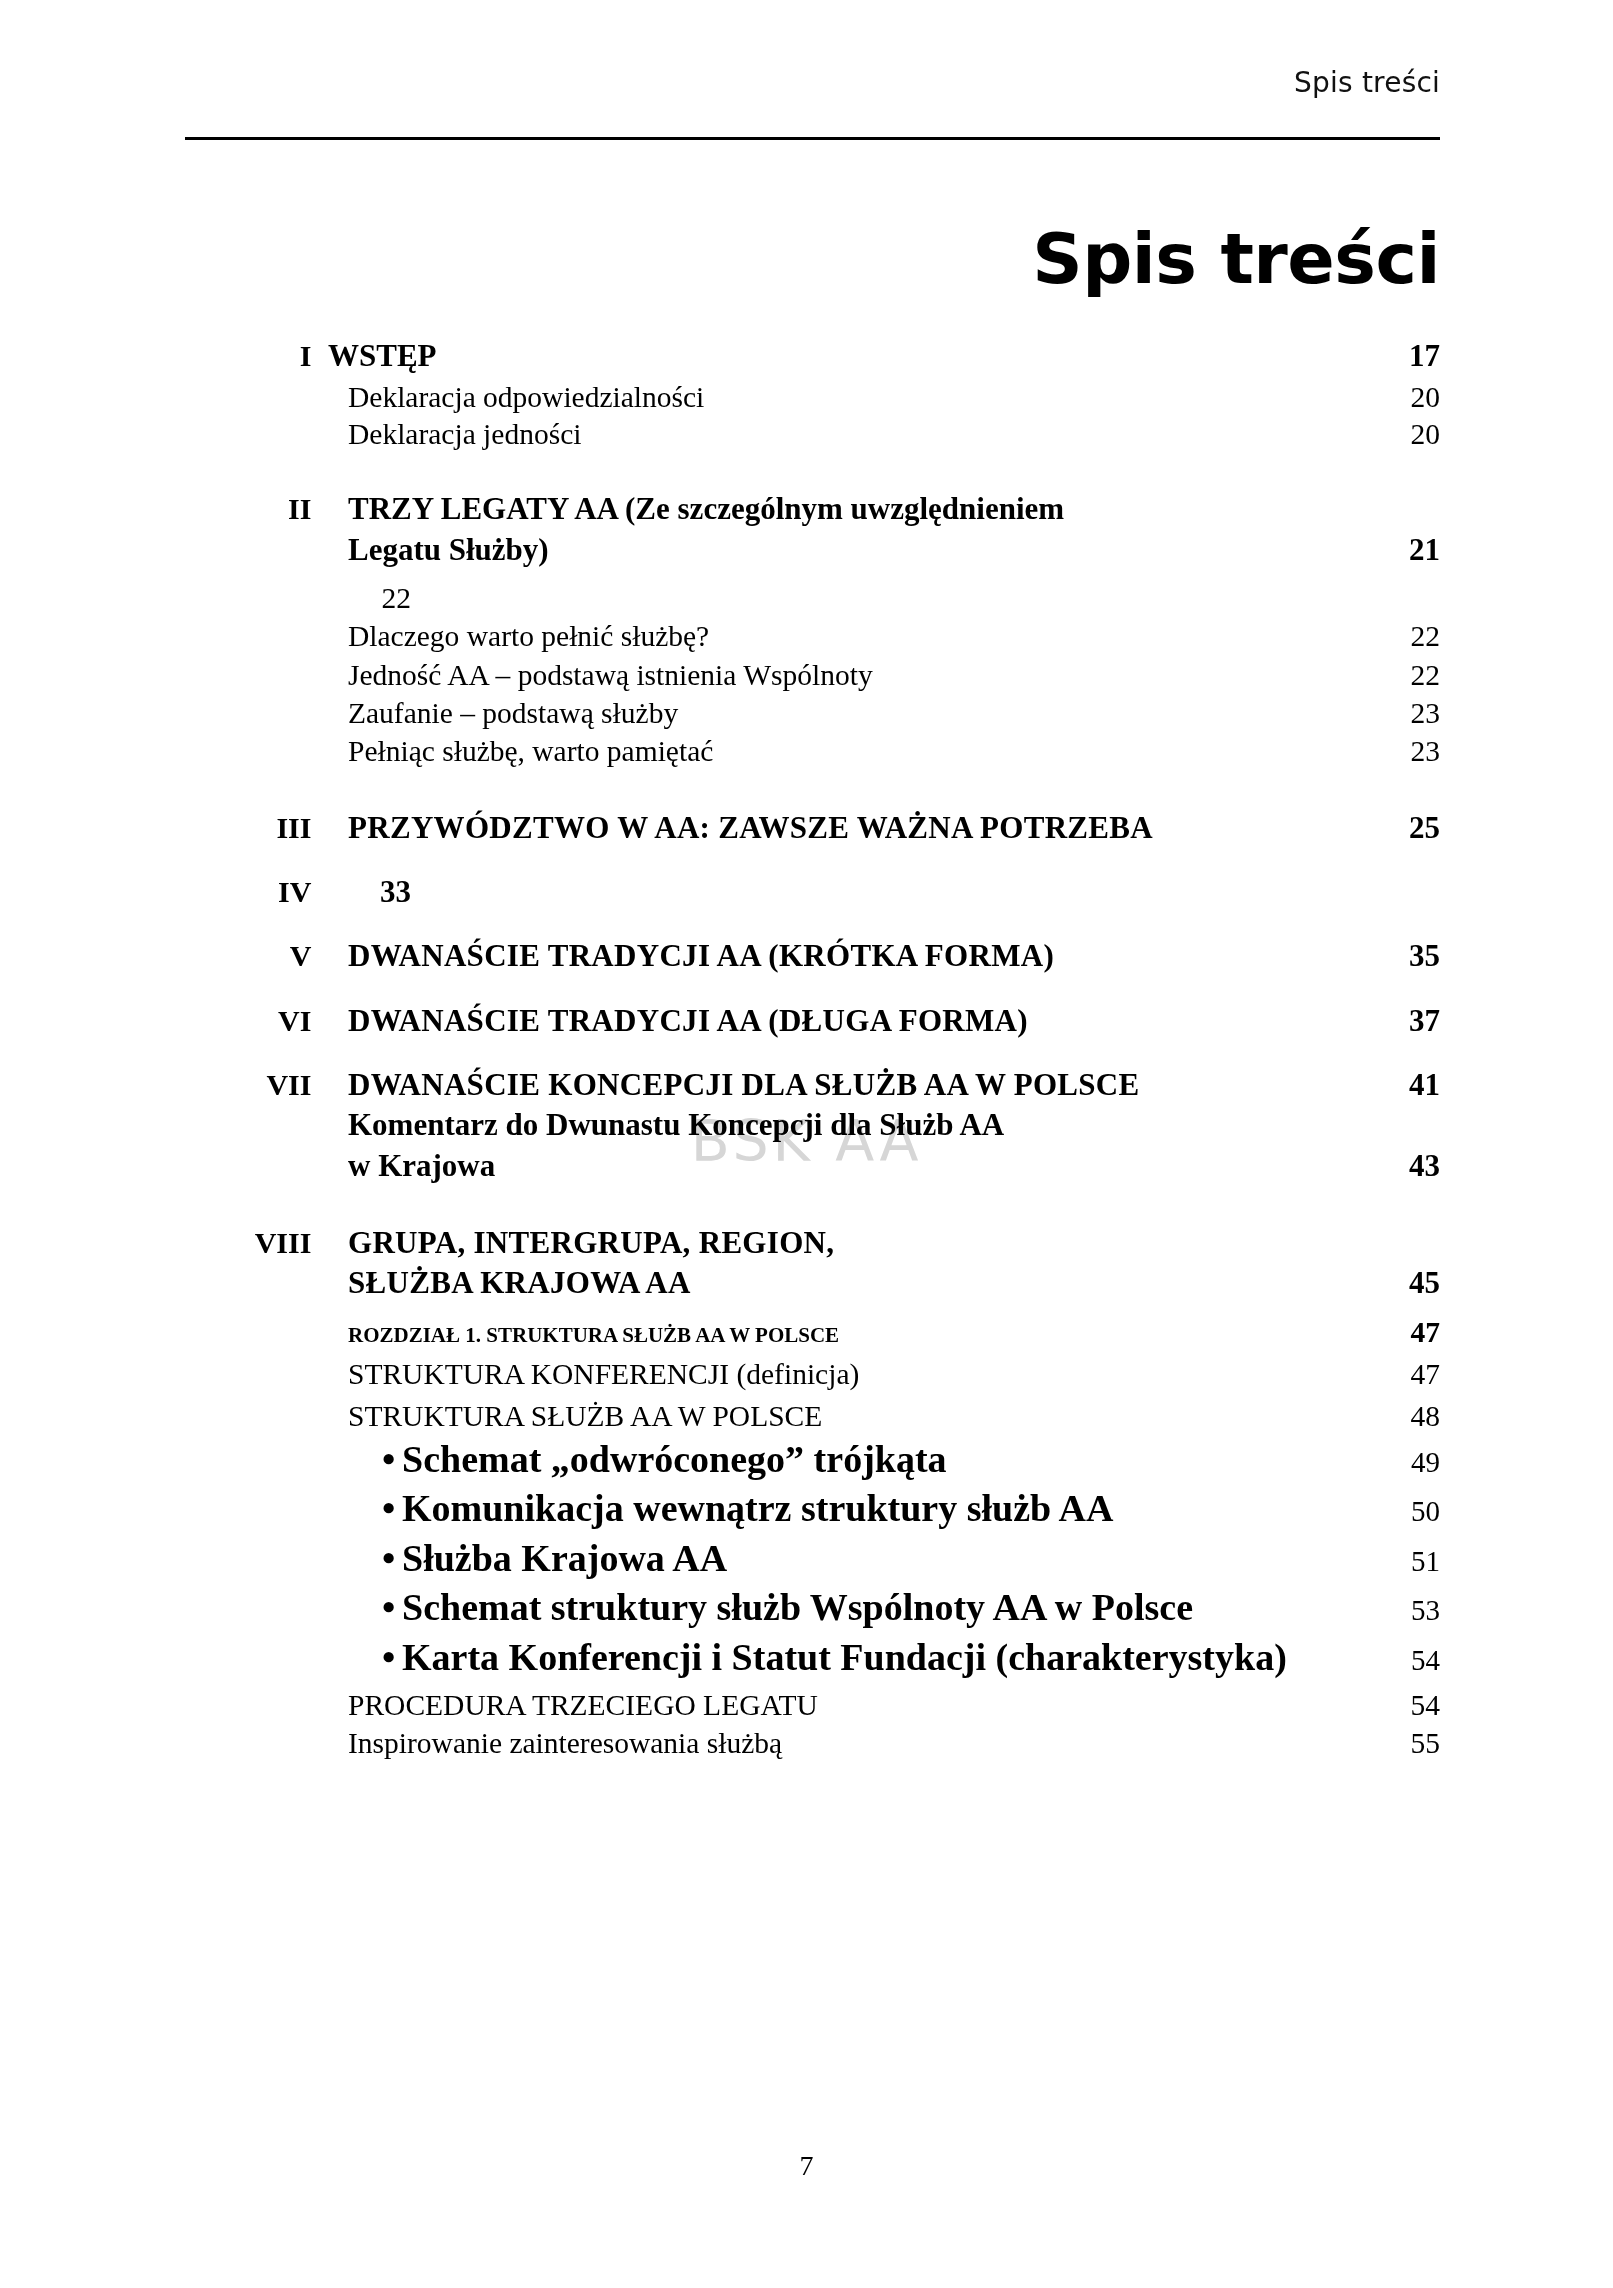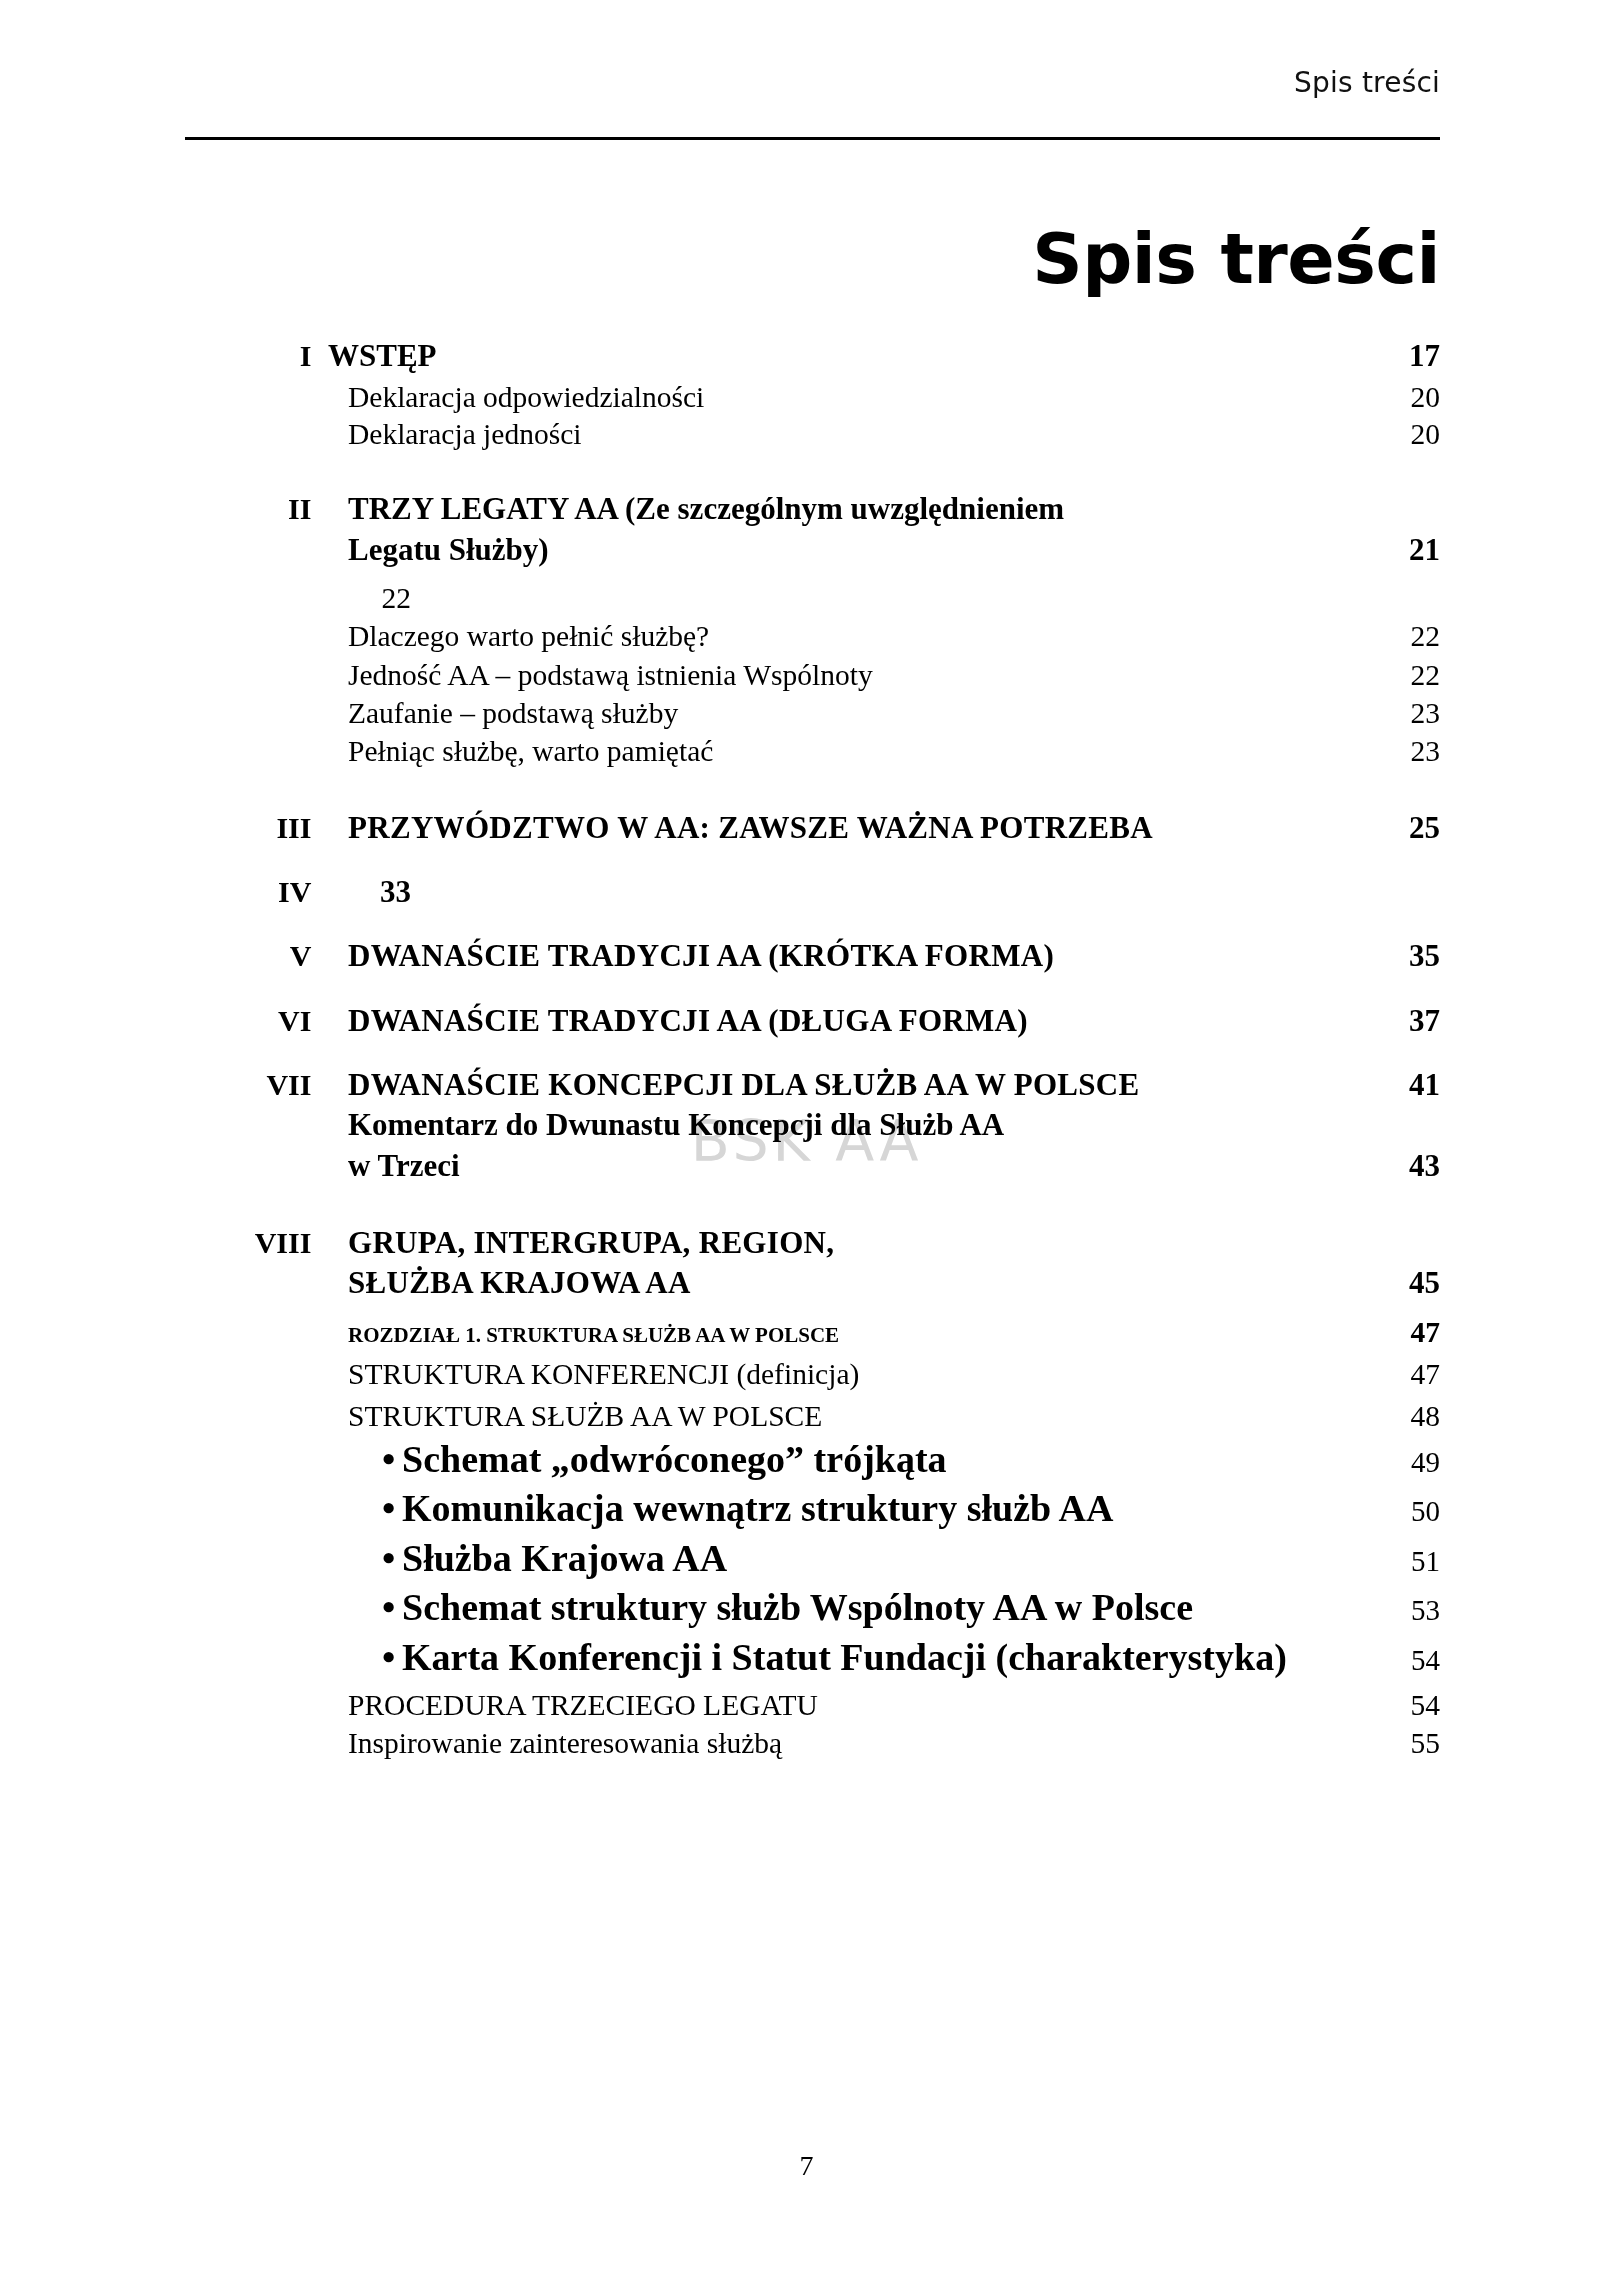--- a/index.html
+++ b/index.html
@@ -264,21 +264,21 @@
       <span class="label">DWANAŚCIE KONCEPCJI DLA SŁUŻB AA W POLSCE</span>
       <span class="page-no">41</span>
     </div>
     <div class="row lvl-chapter ind-2 line-loose">
       <span class="num"></span>
       <span class="label">Komentarz do Dwunastu Koncepcji dla Służb AA</span>
       <span class="page-no"></span>
     </div>
     <div class="row lvl-chapter ind-2 line-loose">
       <span class="num"></span>
-      <span class="label">w Trzeci</span>
+      <span class="label">w Krajowa</span>
       <span class="page-no">43</span>
     </div>
 
     <div class="gap-lg"></div>
 
     <div class="row lvl-chapter-caps ind-2 line-loose">
       <span class="num">VIII</span>
       <span class="label">GRUPA, INTERGRUPA, REGION,</span>
       <span class="page-no"></span>
     </div>

